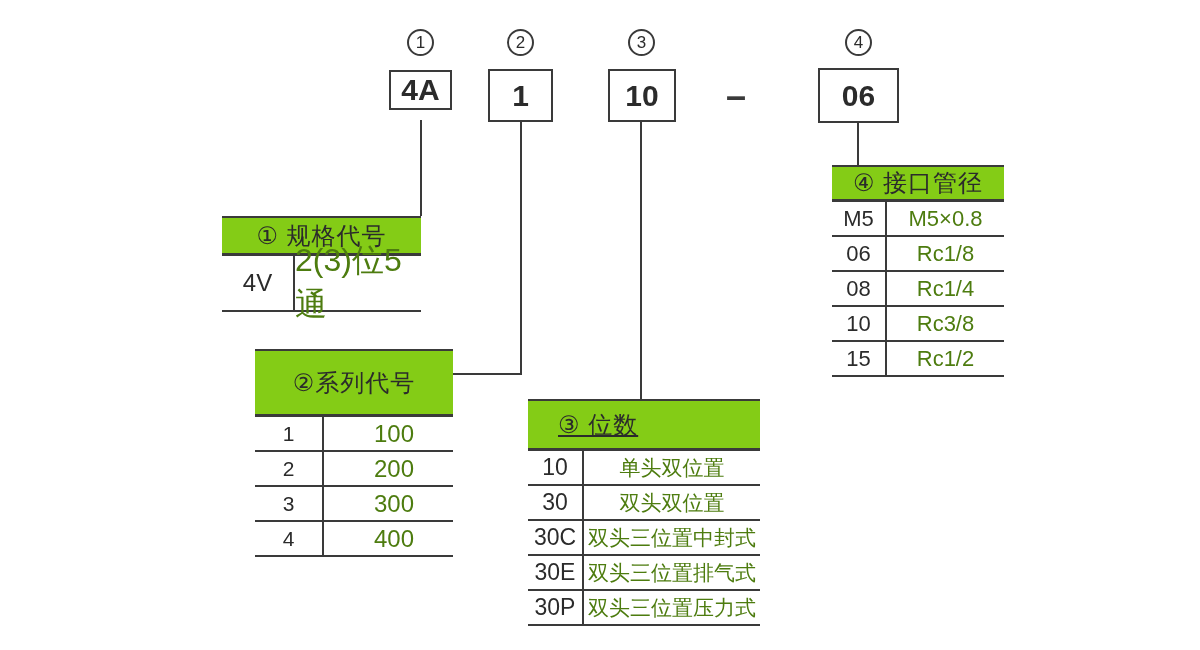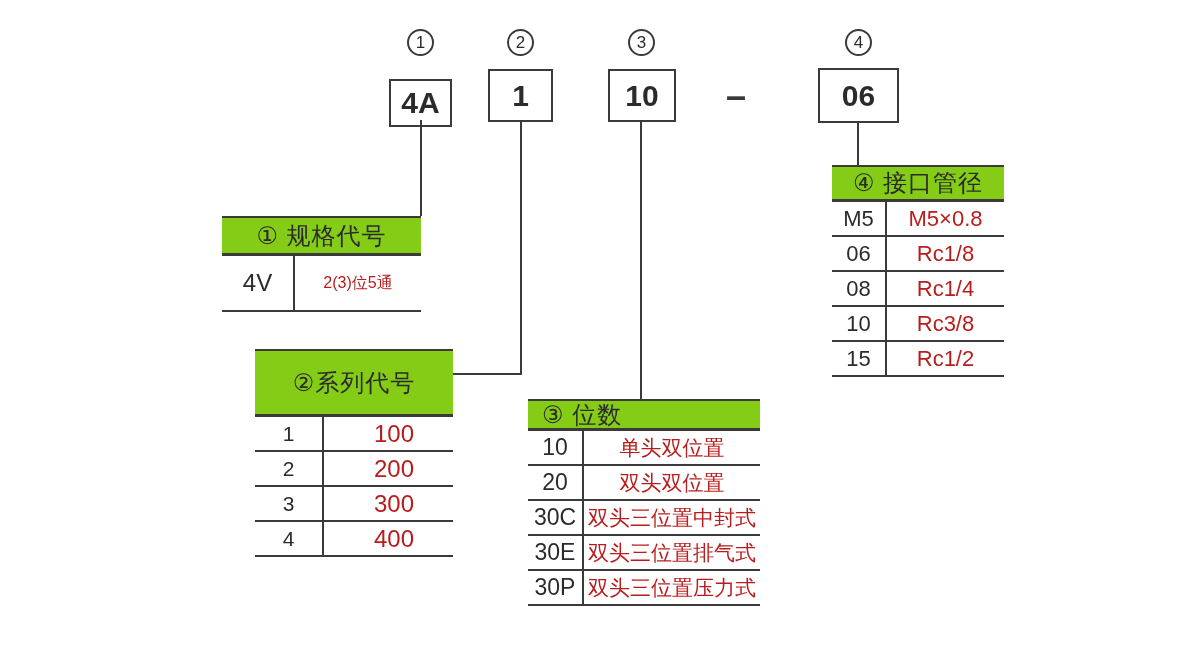--- a/index.html
+++ b/index.html
@@ -19,21 +19,21 @@
     position: absolute;
     border: 2px solid #3a3a3a;
     display: flex;
     align-items: center;
     justify-content: center;
     font-size: 30px;
     font-weight: bold;
     color: #2b2b2b;
     background: #fff;
   }
-  .box-1 { left: 389px; top: 79px; width: 63px; height: 48px; text-align: right; }
+  .box-1 { left: 389px; top: 70px; width: 63px; height: 40px; text-align: right; }
   .box-2 { left: 488px; top: 69px; width: 65px; height: 53px; }
   .box-3 { left: 608px; top: 69px; width: 68px; height: 53px; }
   .box-4 { left: 818px; top: 68px; width: 81px; height: 55px; }
 
   .idx-circle {
     position: absolute;
     width: 27px;
     height: 27px;
     border: 2px solid #3a3a3a;
     border-radius: 50%;
@@ -97,37 +97,37 @@
     justify-content: center;
     font-size: 23px;
     color: #2b2b2b;
   }
   .t-desc {
     flex: 1;
     display: flex;
     align-items: center;
     justify-content: center;
     font-size: 22px;
-    color: #b91c1c;
+    color: #4d7c0f;
   }
 
   .t1 { left: 222px; top: 216px; width: 199px; }
   .t1 .t-header { height: 40px; text-align: right; }
   .t1 .t-row { height: 56px; }
   .t1 .t-code { width: 73px; font-size: 24px; }
-  .t1 .t-desc { font-size: 16px; }
+  .t1 .t-desc { font-size: 32px; }
 
   .t2 { left: 255px; top: 349px; width: 198px; }
   .t2 .t-header { height: 68px; }
   .t2 .t-row { height: 35px; }
   .t2 .t-code { width: 69px; font-size: 21px; }
   .t2 .t-desc { font-size: 24px; margin-left: 11px; }
 
   .t3 { left: 528px; top: 399px; width: 232px; }
-  .t3 .t-header { height: 32px; justify-content: flex-start; padding-left: 14px; }
+  .t3 .t-header { height: 52px; justify-content: flex-start; padding-left: 30px; text-decoration: underline; }
   .t3 .t-row { height: 35px; }
   .t3 .t-code { width: 56px; font-size: 23px; }
   .t3 .t-desc { font-size: 21px; }
 
   .t4 { left: 832px; top: 165px; width: 172px; }
   .t4 .t-header { height: 37px; }
   .t4 .t-row { height: 35px; }
   .t4 .t-code { width: 55px; font-size: 22px; }
   .t4 .t-desc { font-size: 22px; }
 </style>
@@ -181,21 +181,21 @@
     </div>
   </div>
 
   <div class="lookup-table t3">
     <div class="t-header">③ 位数</div>
     <div class="t-row">
       <div class="t-code">10</div>
       <div class="t-desc">单头双位置</div>
     </div>
     <div class="t-row">
-      <div class="t-code">20</div>
+      <div class="t-code">30</div>
       <div class="t-desc">双头双位置</div>
     </div>
     <div class="t-row">
       <div class="t-code">30C</div>
       <div class="t-desc">双头三位置中封式</div>
     </div>
     <div class="t-row">
       <div class="t-code">30E</div>
       <div class="t-desc">双头三位置排气式</div>
     </div>

